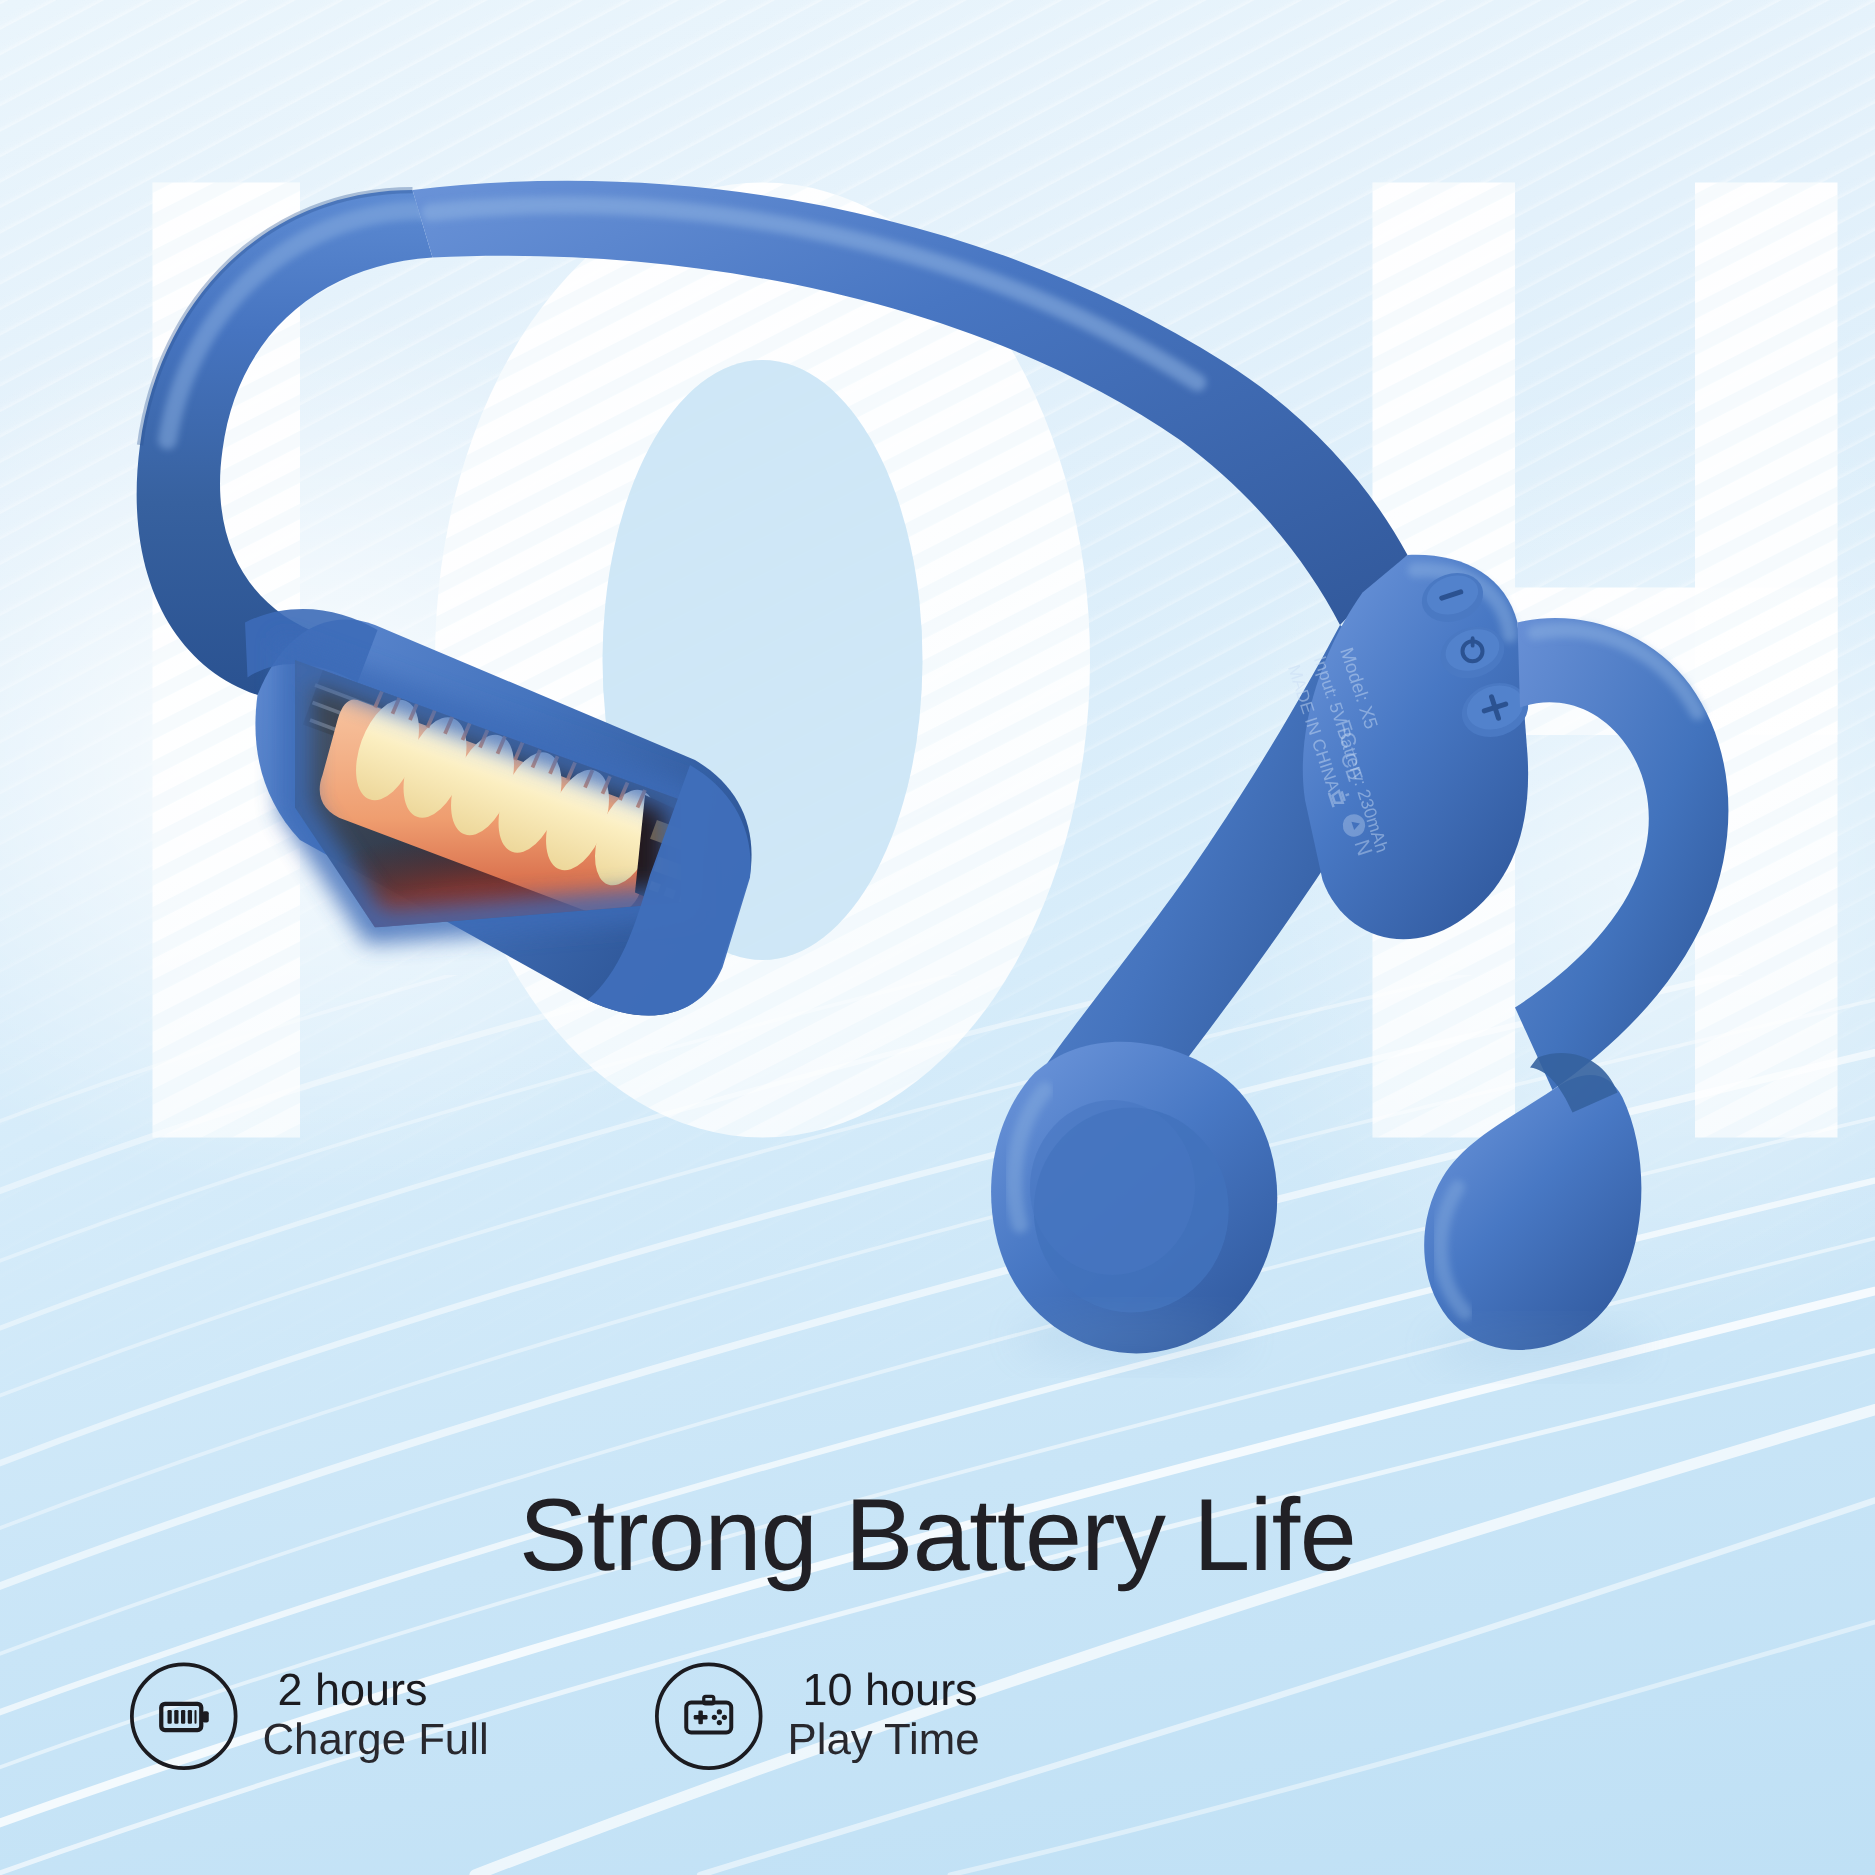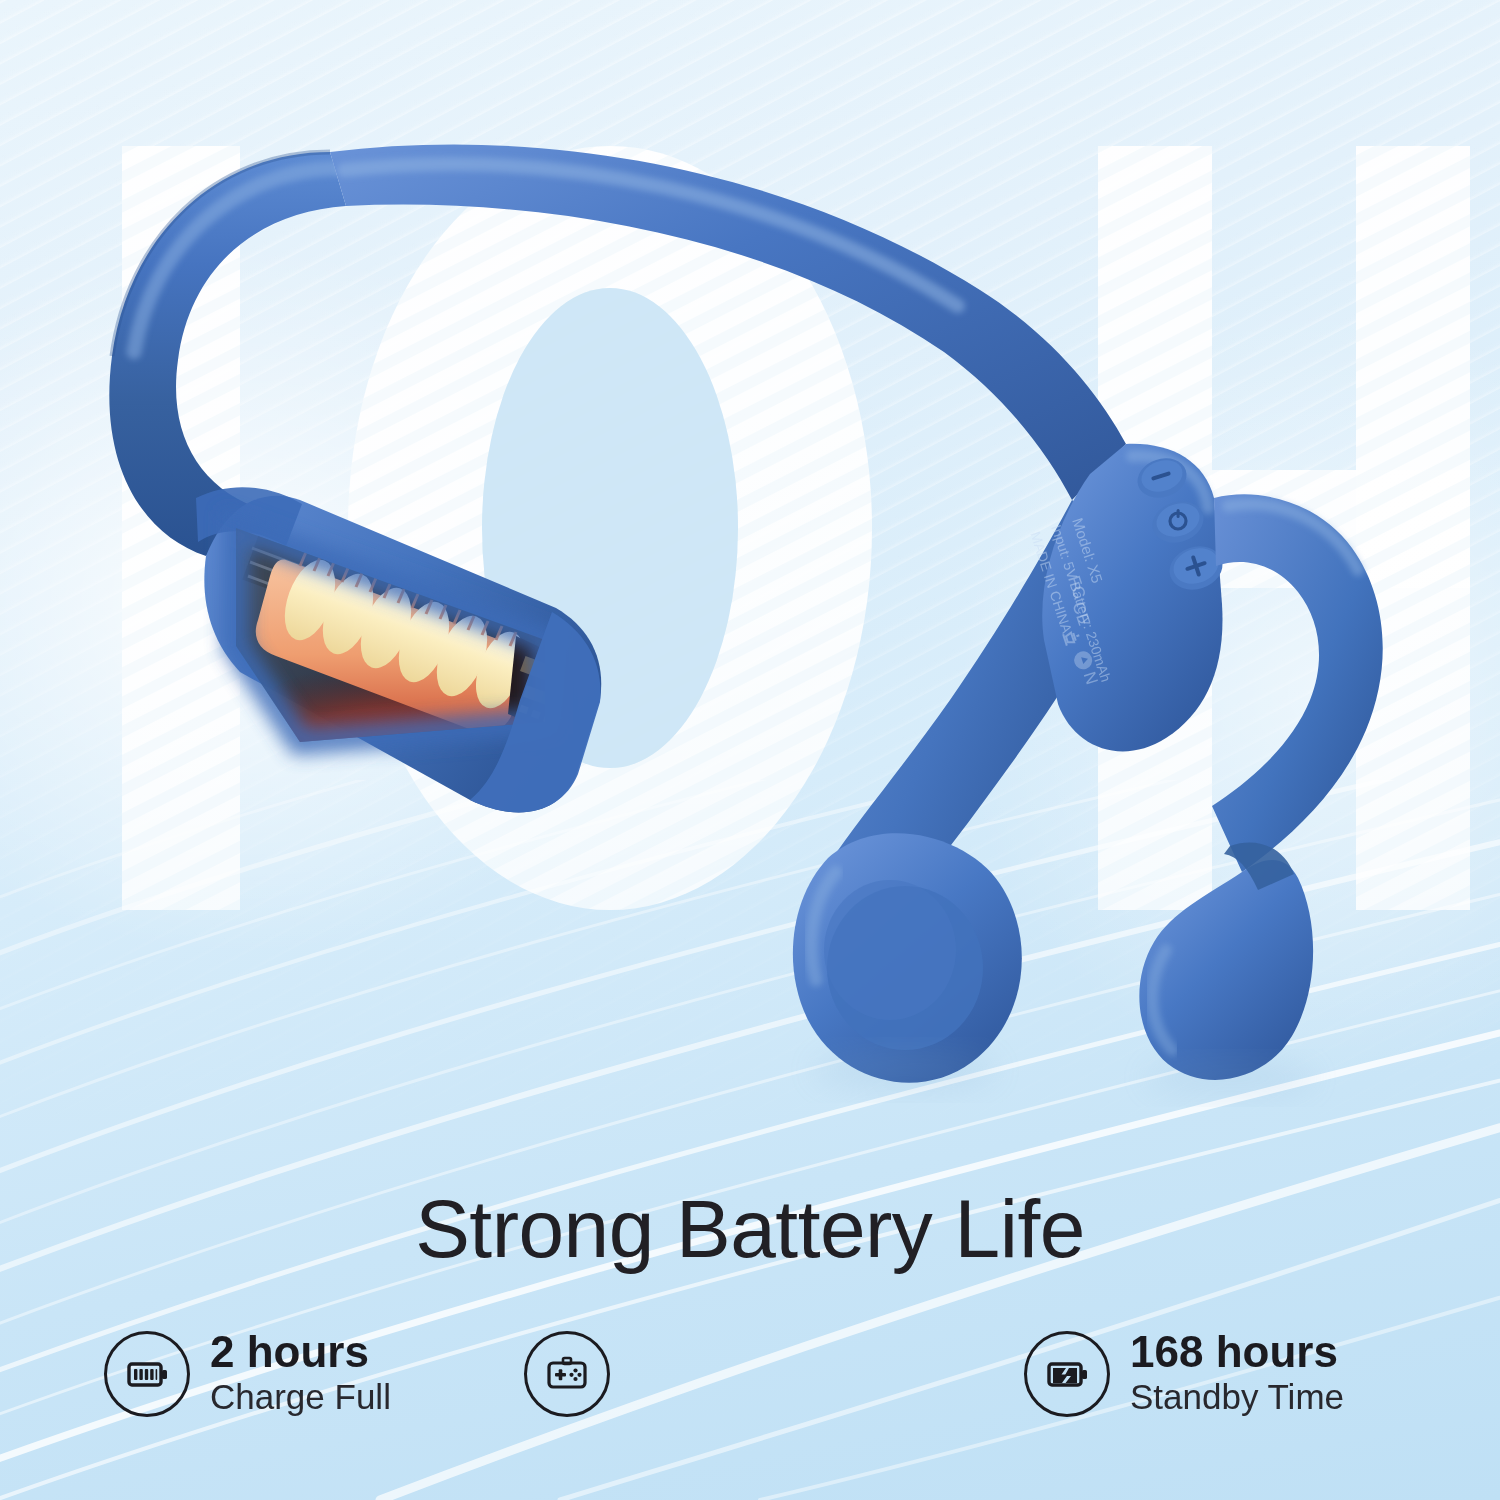--- a/index.html
+++ b/index.html
@@ -79,25 +79,26 @@
   .feat-icon {
     width: 86px; height: 86px;
     flex: 0 0 86px;
     border: 3px solid #1b1b20;
     border-radius: 50%;
     display: flex; align-items: center; justify-content: center;
     box-sizing: border-box;
   }
   .feat-text { display: flex; flex-direction: column; justify-content: center; }
   .feat-value {
-    font-size: 44px;
-    font-weight: 700;
+    font-size: 36px;
+    font-weight: 400;
     color: #1b1b20;
     line-height: 1.02;
     white-space: nowrap;
+    margin-left: 12px;
   }
   .feat-label {
     font-size: 35px;
     font-weight: 400;
     color: #28282e;
     line-height: 1.15;
     margin-top: 2px;
     white-space: nowrap;
   }
 
@@ -454,33 +455,22 @@
           </g>
 
           <g fill="#1b1b20">
             <circle cx="33.5" cy="21.5" r="2.1"></circle>
             <circle cx="37.5" cy="25.8" r="2.1"></circle>
             <circle cx="29.5" cy="25.8" r="2.1"></circle>
             <circle cx="33.5" cy="30" r="2.1"></circle>
           </g>
         </svg>
       </div>
-    </div>
-
-    <div class="feature f3">
-      <div class="feat-icon">
-        <svg width="50" height="50" viewBox="0 0 50 50">
-          <rect x="7" y="15" width="32" height="21" rx="3" fill="none" stroke="#1b1b20" stroke-width="3.4"></rect>
-          <rect x="40" y="21" width="5" height="9" rx="1.6" fill="#1b1b20"></rect>
-
-          <path d="M11,19 L24,19 L19.5,25.5 L26,25.5 L20,34 L11,34 Z" fill="#1b1b20"></path>
-          <path d="M27,19 L35,19 L35,34 L23.5,34 L29,27 L22.5,27 Z" fill="#1b1b20"></path>
-        </svg>
-      </div>
       <div class="feat-text">
-        <div class="feat-value">168 hours</div>
-        <div class="feat-label">Standby Time</div>
+        <div class="feat-value">10 hours</div>
+        <div class="feat-label">Play Time</div>
       </div>
     </div>
 
+
   </div>
 
 </div>
 
 </body></html>

